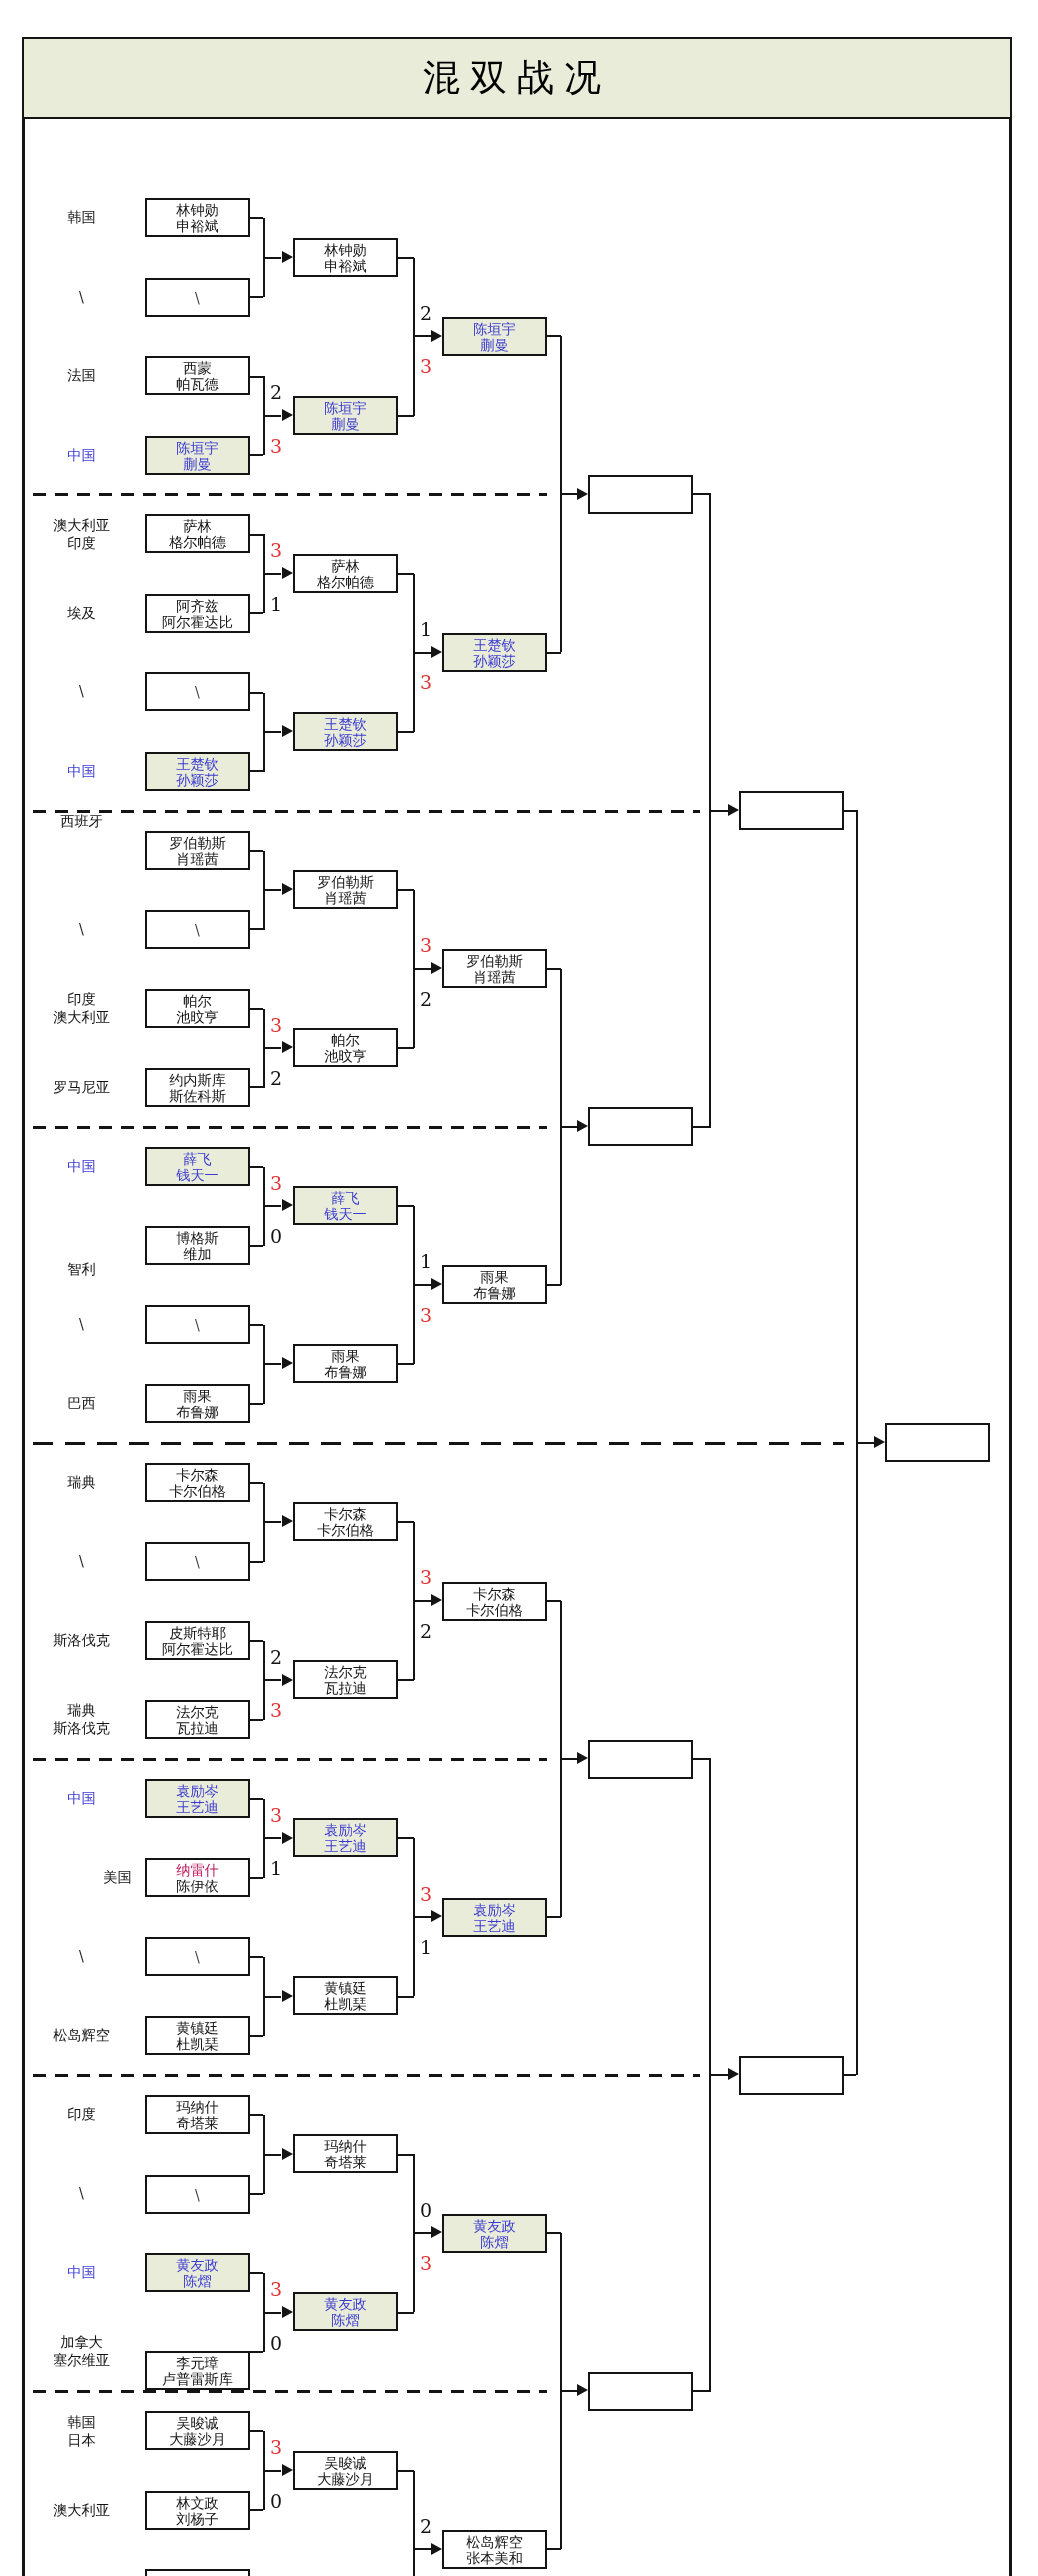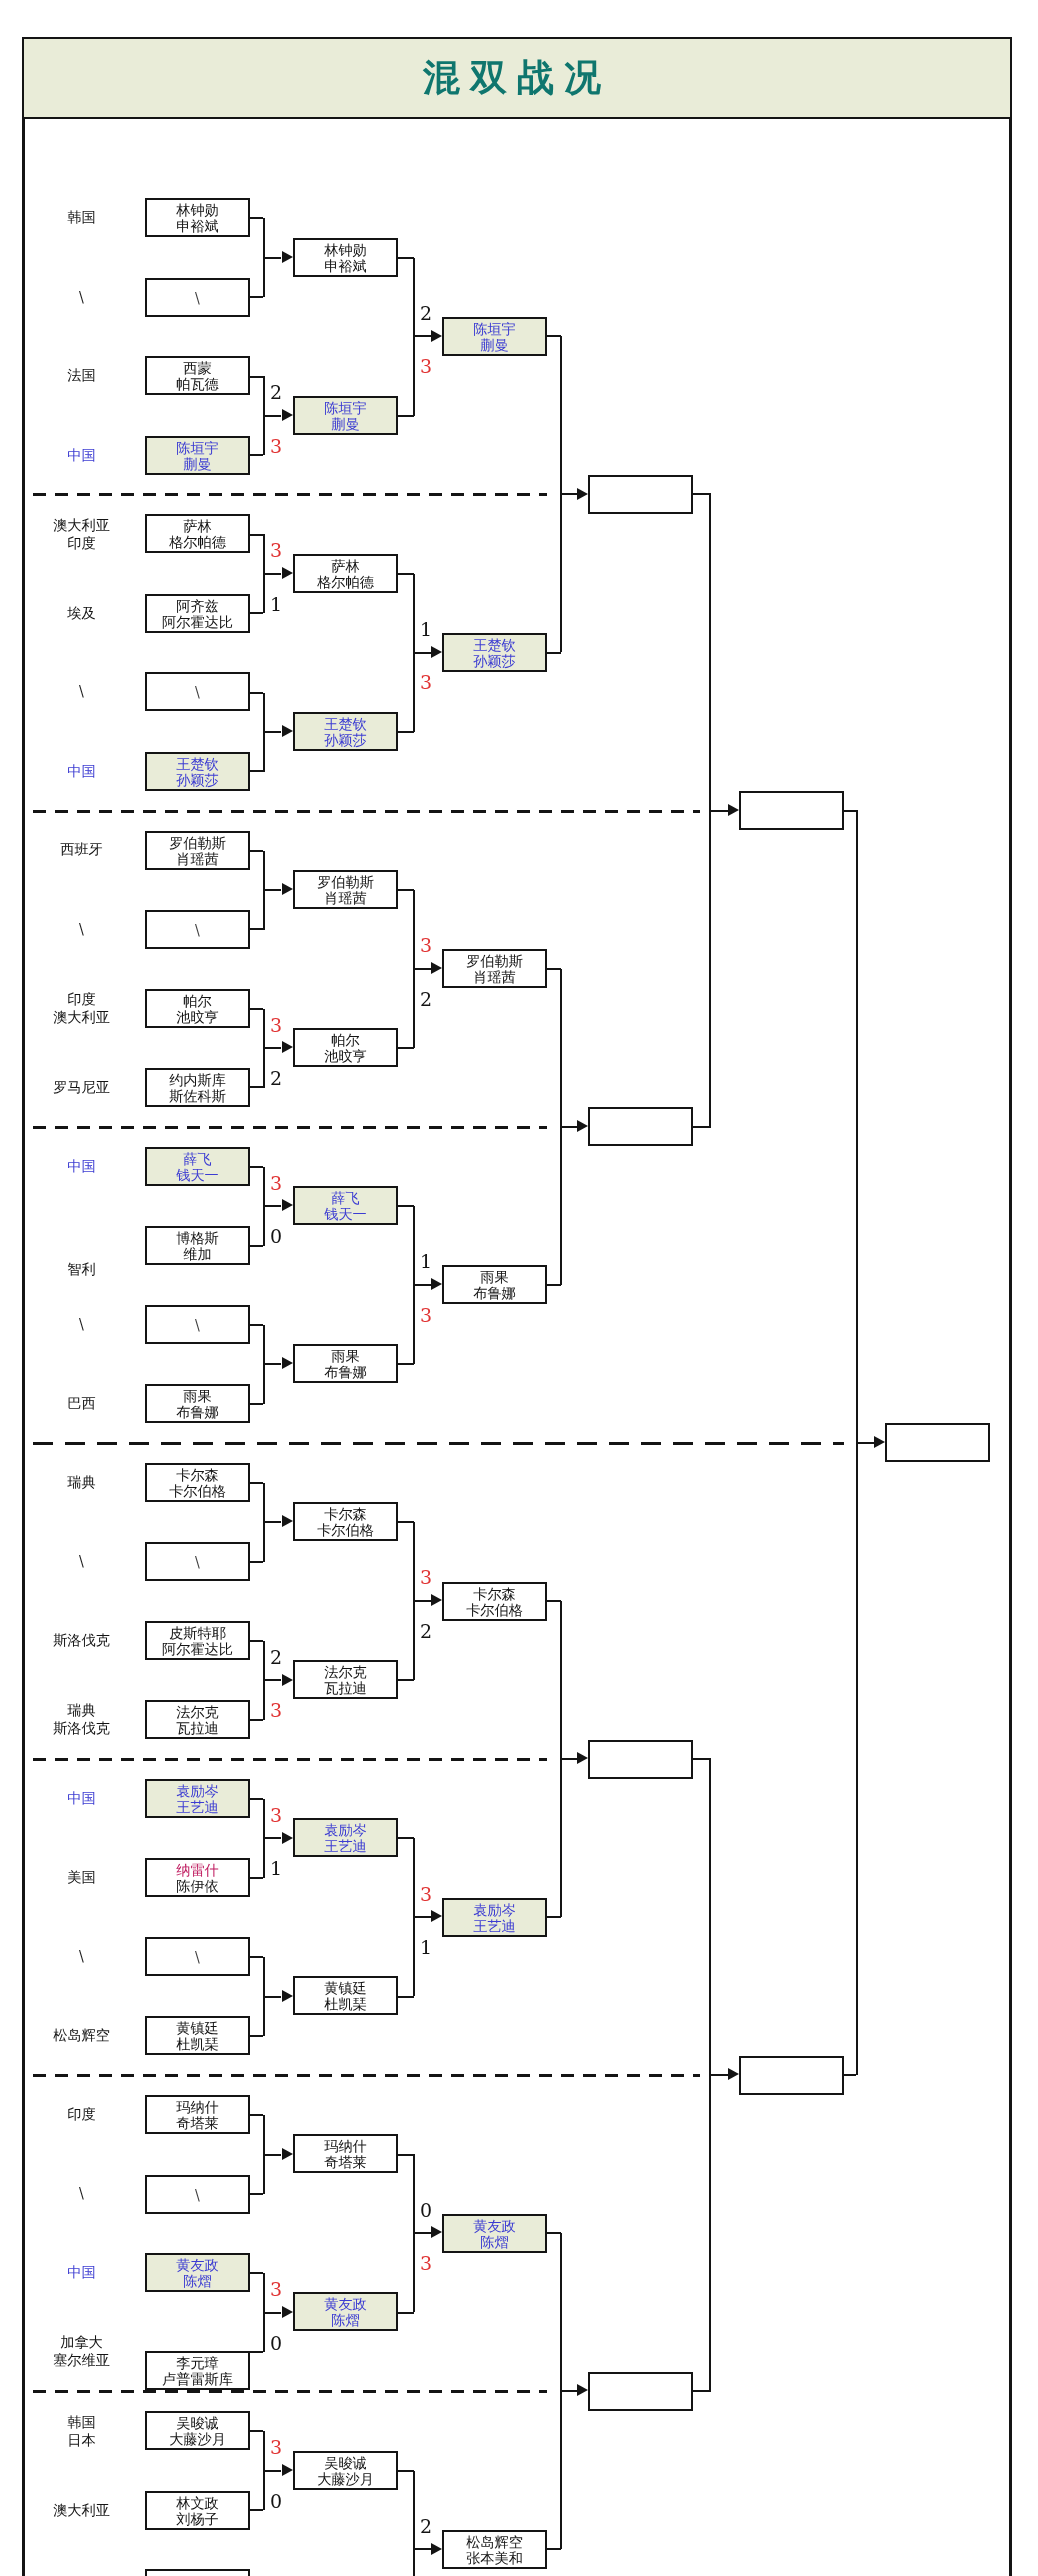--- a/index.html
+++ b/index.html
@@ -1,21 +1,21 @@
 <!DOCTYPE html>
 <html style="font-size:13.4px"><head>
 <meta charset="utf-8">
 <style>
   html,body{margin:0;padding:0;background:#fff;}
   body{width:1039px;height:2576px;overflow:hidden;
        font-family:"DejaVu Serif","Liberation Serif",serif;}
   #sheet{position:relative;width:1039px;height:2576px;overflow:hidden;background:#fff;color:#141414;}
   .title-bar{position:absolute;left:22px;top:37px;width:990px;height:82px;box-sizing:border-box;
              border:2.5px solid #141414;background:#e9ecd8;display:flex;align-items:center;justify-content:center;}
-  .title-text{font-size:37px;font-weight:700;letter-spacing:10px;color:#0f766e;text-align:center;}
+  .title-text{font-size:37px;font-weight:400;letter-spacing:10px;color:#000000;text-align:center;}
   .frame{position:absolute;background:#141414;}
   .tbox{position:absolute;width:105px;height:39px;box-sizing:border-box;border:2.5px solid #141414;background:#fff;
         display:flex;flex-direction:column;align-items:center;justify-content:center;overflow:hidden;}
   .tbox div{line-height:16px;font-size:14.2px;white-space:nowrap;}
   .clabel{position:absolute;left:25px;width:113px;text-align:center;}
   .clabel div{line-height:17.6px;font-size:14.2px;}
   .cline{position:absolute;background:#141414;}
   .scr{position:absolute;transform:translate(-50%,-50%);font-size:19px;}
   .dash{position:absolute;height:2.5px;
         background:repeating-linear-gradient(90deg,#141414 0 13.4px,transparent 13.4px 22px);}
@@ -142,21 +142,21 @@
     <div class="cline" style="left: 263px; top: 693px; width: 1.7px; height: 79px;"></div>
     <div class="cline" style="left: 263px; top: 731px; width: 18.4px; height: 1.7px;"></div>
     <div class="arrowhead" style="left: 282px; top: 725px;"></div>
     <div class="cline" style="left: 397px; top: 573px; width: 16.7px; height: 1.7px;"></div>
     <div class="cline" style="left: 397px; top: 731px; width: 16.7px; height: 1.7px;"></div>
     <div class="cline" style="left: 413px; top: 574px; width: 1.7px; height: 158px;"></div>
     <div class="cline" style="left: 414px; top: 652px; width: 16.7px; height: 1.7px;"></div>
     <div class="arrowhead" style="left: 431px; top: 646px;"></div>
     <div class="scr" style="left: 426px; top: 629px; color: rgb(20, 20, 20);">1</div>
     <div class="scr" style="left: 426px; top: 682px; color: rgb(224, 50, 50);">3</div>
-    <div class="clabel" style="top: 841px;">
+    <div class="clabel" style="top: 813px;">
       <div style="color: rgb(20, 20, 20);">西班牙</div>
     </div>
     <div class="tbox" style="left: 145px; top: 831px;">
       <div style="color: rgb(20, 20, 20);">罗伯勒斯</div>
       <div style="color: rgb(20, 20, 20);">肖瑶茜</div>
     </div>
     <div class="clabel" style="top: 921px;">
       <div style="color: rgb(20, 20, 20);">\</div>
     </div>
     <div class="tbox" style="left: 145px; top: 910px;">
@@ -325,21 +325,21 @@
     <div class="arrowhead" style="left: 431px; top: 1594px;"></div>
     <div class="scr" style="left: 426px; top: 1577px; color: rgb(224, 50, 50);">3</div>
     <div class="scr" style="left: 426px; top: 1631px; color: rgb(20, 20, 20);">2</div>
     <div class="clabel" style="top: 1790px;">
       <div style="color: rgb(60, 60, 210);">中国</div>
     </div>
     <div class="tbox" style="left: 145px; top: 1779px; background: rgb(233, 236, 216);">
       <div style="color: rgb(60, 60, 210);">袁励岑</div>
       <div style="color: rgb(60, 60, 210);">王艺迪</div>
     </div>
-    <div class="clabel" style="top: 1869px;">
+    <div class="clabel" style="top: 1869px; margin-left: 36px;">
       <div style="color: rgb(20, 20, 20);">美国</div>
     </div>
     <div class="tbox" style="left: 145px; top: 1858px;">
       <div style="color: #be185d;">纳雷什</div>
       <div style="color: rgb(20, 20, 20);">陈伊依</div>
     </div>
     <div class="clabel" style="top: 1948px;">
       <div style="color: rgb(20, 20, 20);">\</div>
     </div>
     <div class="tbox" style="left: 145px; top: 1937px;">

